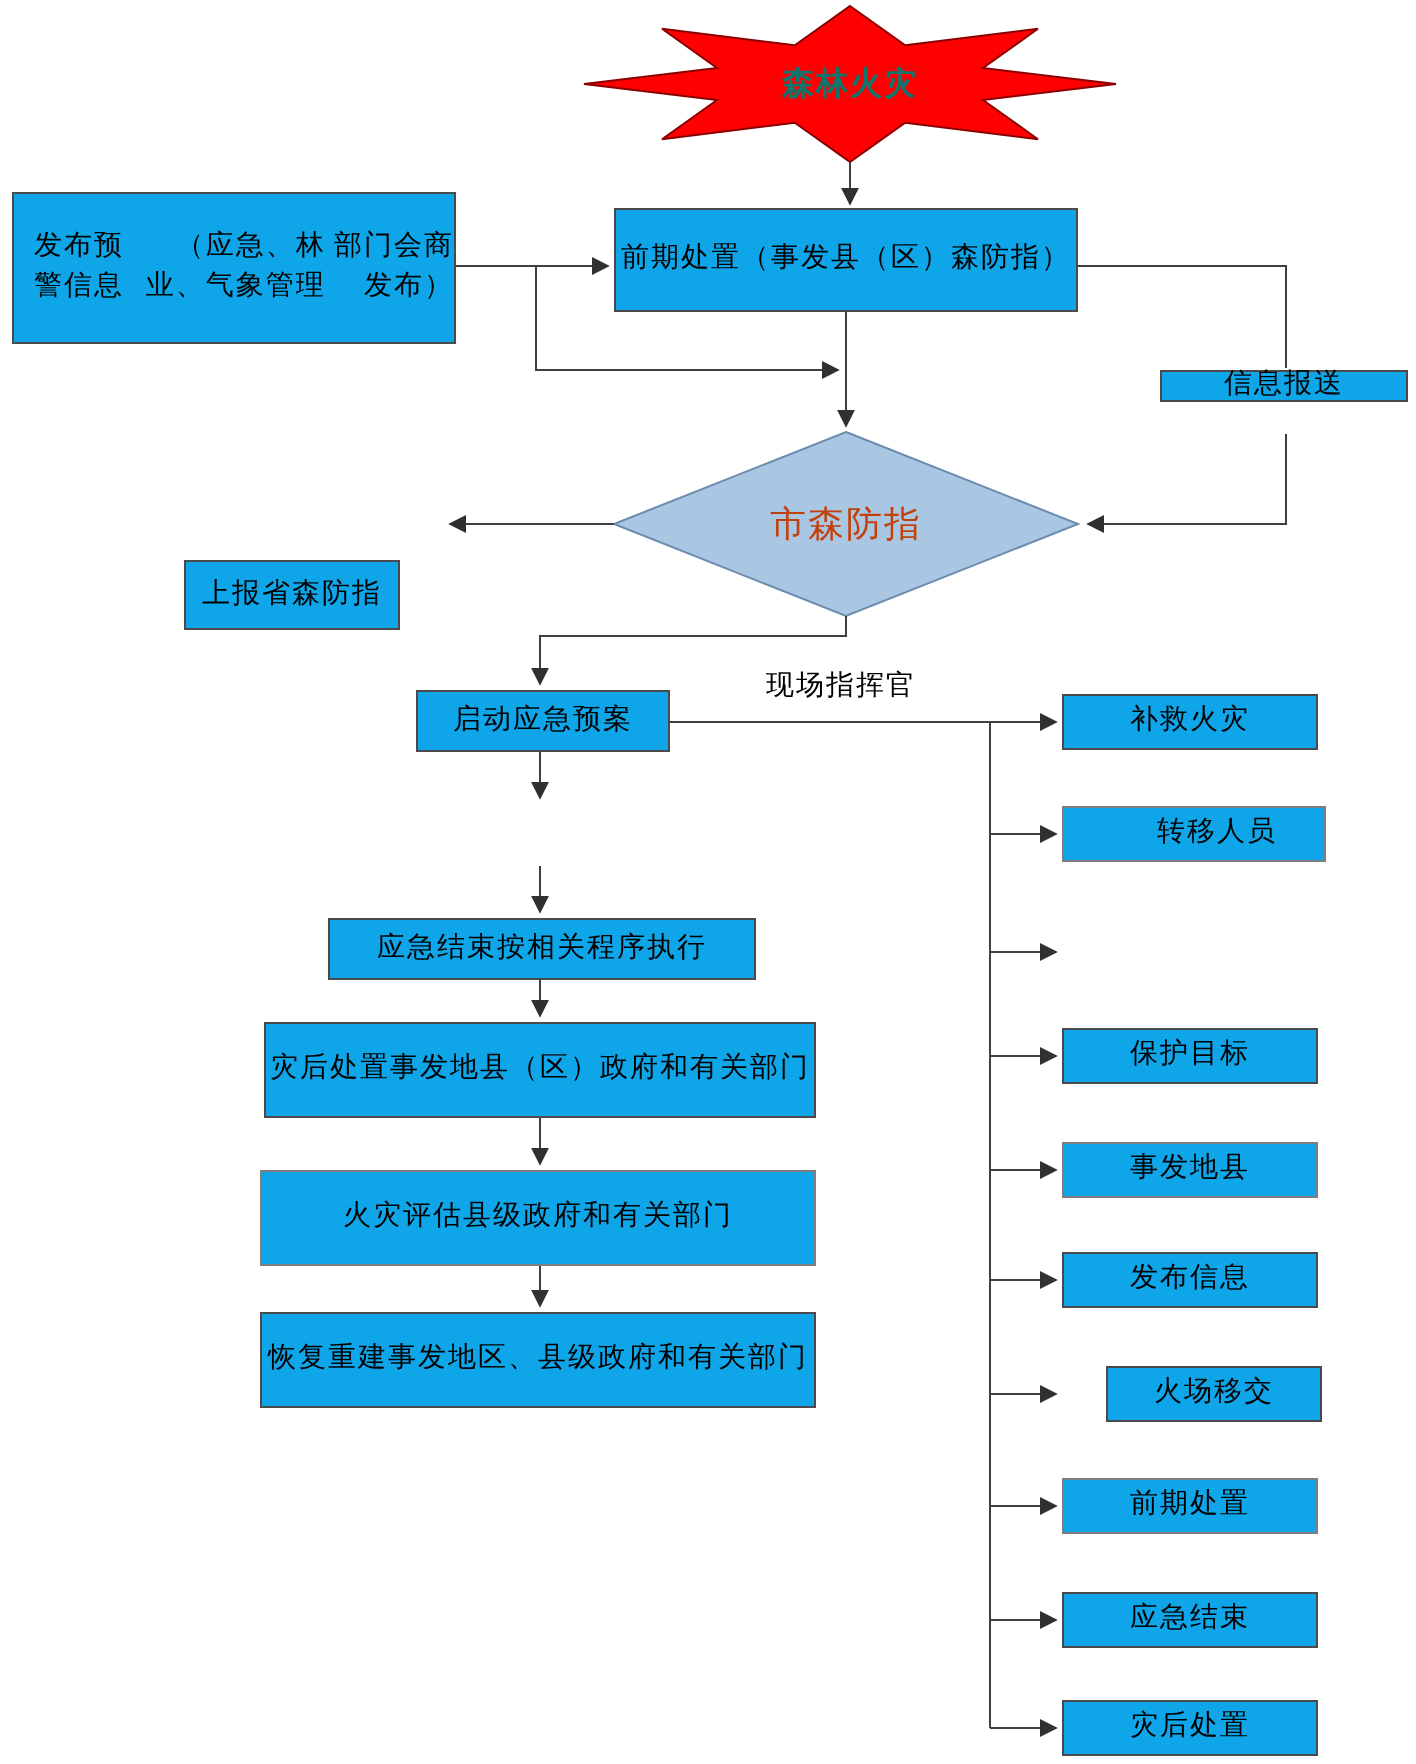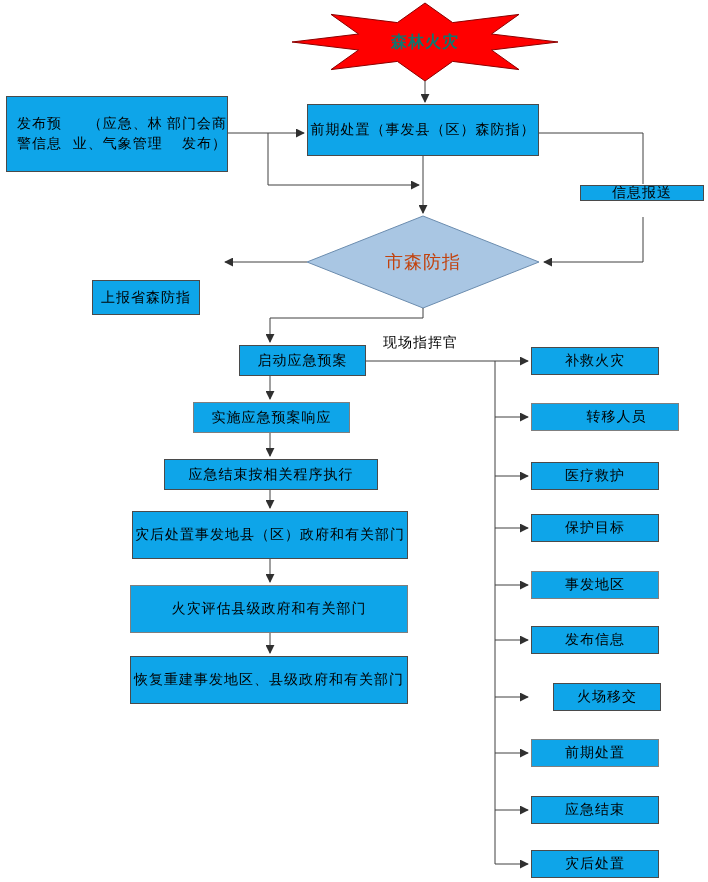--- a/index.html
+++ b/index.html
@@ -90,27 +90,24 @@
   </div>
 
   <div class="box" style="left:580px;top:185px;width:124px;height:16px;">
     <span>信息报送</span>
   </div>
 
   <div class="box" style="left:92px;top:244px;width:108px;height:35px;margin-top:36px;">
     <span>上报省森防指</span>
   </div>
 
-  <div class="box" style="left:208px;top:345px;width:127px;height:31px;margin-left:31px;">
+  <div class="box" style="left:208px;top:345px;width:127px;height:31px;">
     <span>启动应急预案</span>
   </div>
 
-  <div class="box gray" style="left:193px;top:402px;width:157px;height:31px;">
-    <span>实施应急预案响应</span>
-  </div>
 
   <div class="box" style="left:164px;top:459px;width:214px;height:31px;">
     <span>应急结束按相关程序执行</span>
   </div>
 
   <div class="box" style="left:132px;top:511px;width:276px;height:48px;">
     <span>灾后处置</span>
     <span>事发地县（区）政府和有关部门</span>
   </div>
 
@@ -122,31 +119,28 @@
   <div class="box" style="left:130px;top:656px;width:278px;height:48px;">
     <span>恢复重建</span>
     <span>事发地区、县级政府和有关部门</span>
   </div>
 
   <div class="float-label" style="left:383px;top:334px;">现场指挥官</div>
 
   <div class="box" style="left:531px;top:347px;width:128px;height:28px;">
     <span>补救火灾</span>
   </div>
-  <div class="box gray" style="left:531px;top:403px;width:148px;height:28px;padding-left:23px;">
+  <div class="box gray" style="left:531px;top:403px;width:132px;height:28px;padding-left:23px;">
     <span>转移人员</span>
-  </div>
-  <div class="box" style="left:531px;top:462px;width:128px;height:28px;">
-    <span>医疗救护</span>
   </div>
   <div class="box" style="left:531px;top:514px;width:128px;height:28px;">
     <span>保护目标</span>
   </div>
   <div class="box gray" style="left:531px;top:571px;width:128px;height:28px;">
-    <span>事发地区</span>
+    <span>事发地县</span>
   </div>
   <div class="box" style="left:531px;top:626px;width:128px;height:28px;">
     <span>发布信息</span>
   </div>
   <div class="box" style="left:553px;top:683px;width:108px;height:28px;">
     <span>火场移交</span>
   </div>
   <div class="box gray" style="left:531px;top:739px;width:128px;height:28px;">
     <span>前期处置</span>
   </div>

